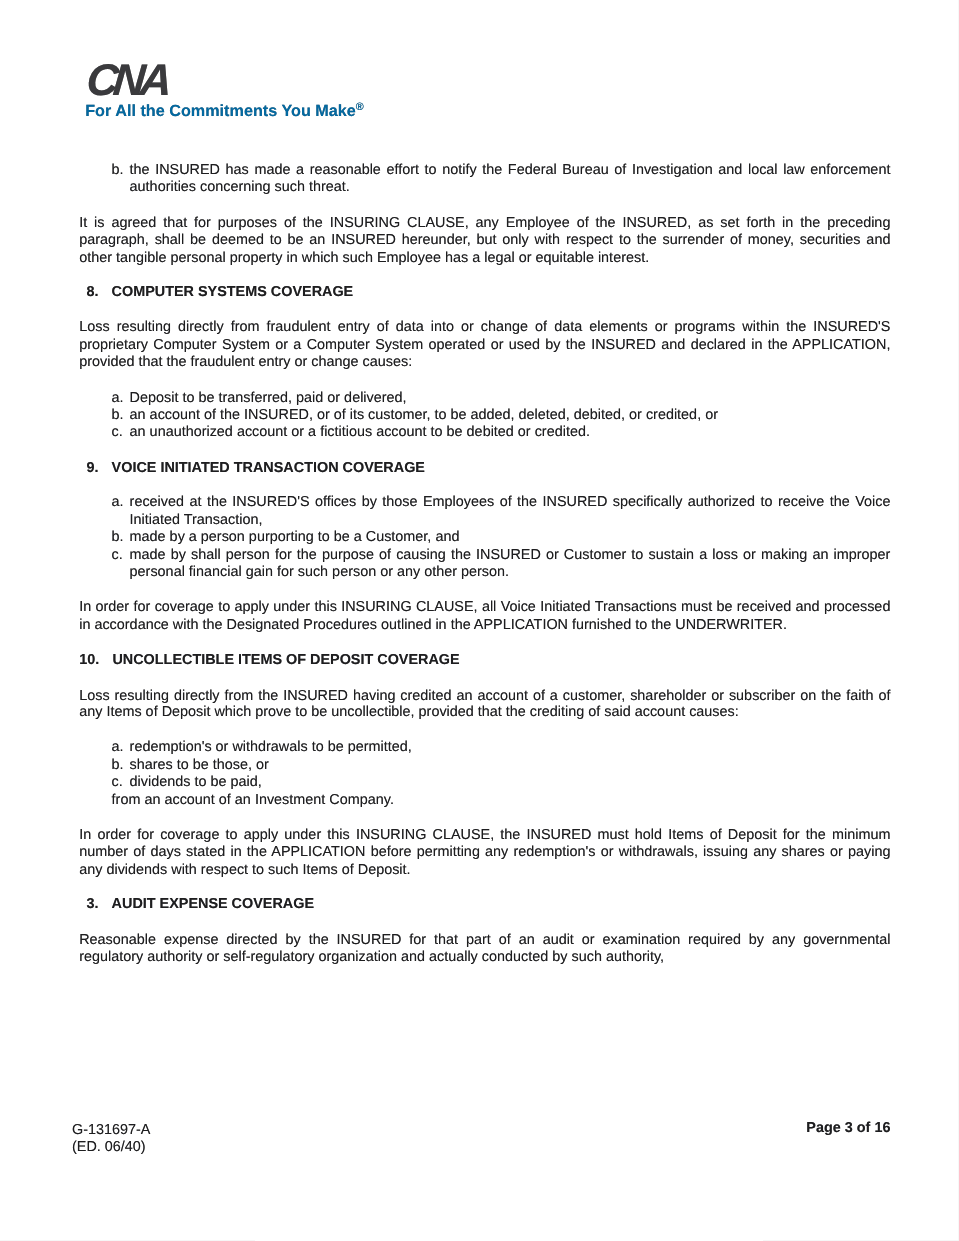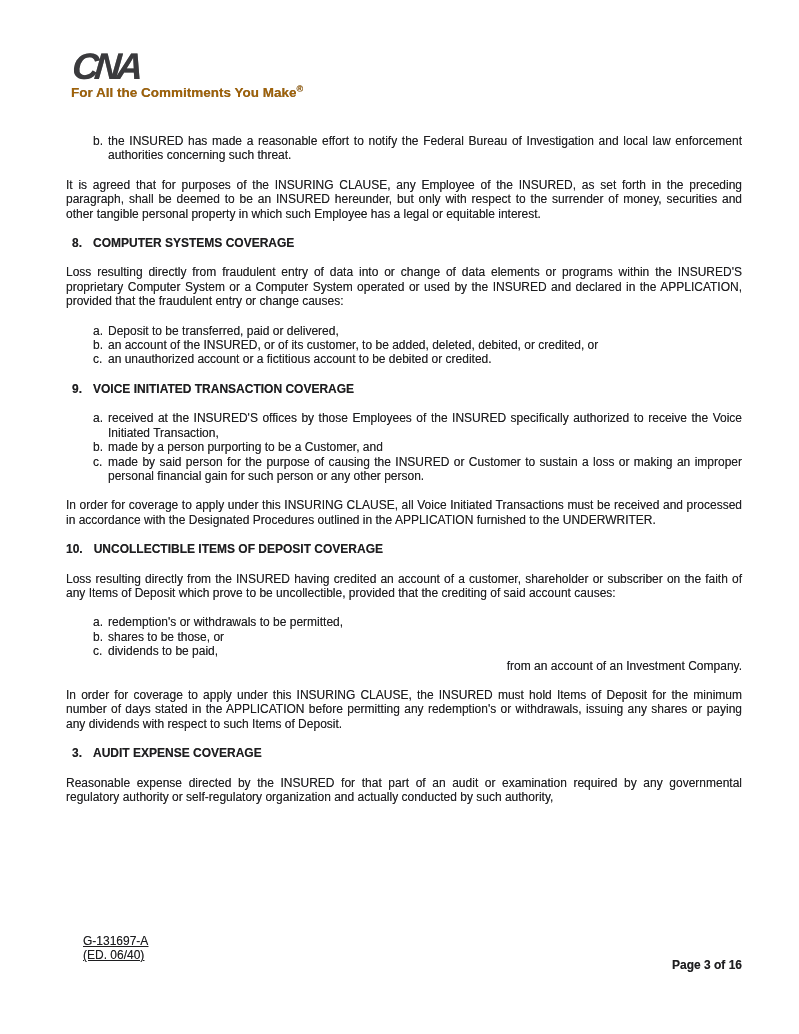--- a/index.html
+++ b/index.html
@@ -23,40 +23,40 @@
     font-size: 37px;
     font-weight: bold;
     font-style: italic;
     letter-spacing: -4.5px;
     color: #3a3a3d;
     line-height: 28px;
     transform: skewX(-5deg);
     transform-origin: left bottom;
     padding-right: 8px;
   }
-  .tagline { font-size: 13.5px; font-weight: bold; color: #a16207; margin-top: 4px; }
+  .tagline { font-size: 13.5px; font-weight: bold; color: #0369a1; margin-top: 4px; }
   .tagline sup { font-size: 9px; line-height: 0; }
 
   
   .content { position: absolute; left: 66px; top: 134px; width: 676px; }
   .block { margin-bottom: 15px; }
   .tight { margin-bottom: 0; }
   .para { text-align: justify; }
-  .cont { margin-left: 27px; text-align: right; }
+  .cont { margin-left: 27px; }
   .sec-heading { display: flex; font-weight: bold; }
   .sec-num { flex: 0 0 16px; text-align: right; margin-right: 11px; }
   .sec-title { flex: 1; }
   .list { margin-left: 27px; }
   .list-item { display: flex; }
   .li-letter { flex: 0 0 15px; }
   .li-text { flex: 1; text-align: justify; }
 
   
-  .footer-left { position: absolute; left: 83px; top: 934px; text-decoration: underline; }
-  .footer-right { position: absolute; right: 57px; top: 958px; font-weight: bold; }
+  .footer-left { position: absolute; left: 60px; top: 934px; }
+  .footer-right { position: absolute; right: 57px; top: 932px; font-weight: bold; }
 </style>
 </head>
 <body>
 
 <div class="page">
 
   <header class="brand">
     <div class="cna-logo">CNA</div>
     <div class="tagline"><span>For All the Commitments You Make</span><sup>®</sup></div>
   </header>
@@ -104,21 +104,21 @@
       <div class="list-item">
         <span class="li-letter">a.</span>
         <span class="li-text">received at the INSURED'S offices by those Employees of the INSURED specifically authorized to receive the Voice Initiated Transaction,</span>
       </div>
       <div class="list-item">
         <span class="li-letter">b.</span>
         <span class="li-text">made by a person purporting to be a Customer, and</span>
       </div>
       <div class="list-item">
         <span class="li-letter">c.</span>
-        <span class="li-text">made by said person for the purpose of causing the INSURED or Customer to sustain a loss or making an improper personal financial gain for such person or any other person.</span>
+        <span class="li-text">made by shall person for the purpose of causing the INSURED or Customer to sustain a loss or making an improper personal financial gain for such person or any other person.</span>
       </div>
     </div>
 
     <p class="block para">In order for coverage to apply under this INSURING CLAUSE, all Voice Initiated Transactions must be received and processed in accordance with the Designated Procedures outlined in the APPLICATION furnished to the UNDERWRITER.</p>
 
     <div class="block sec-heading">
       <span class="sec-num">10.</span>
       <span class="sec-title">UNCOLLECTIBLE ITEMS OF DEPOSIT COVERAGE</span>
     </div>
 

